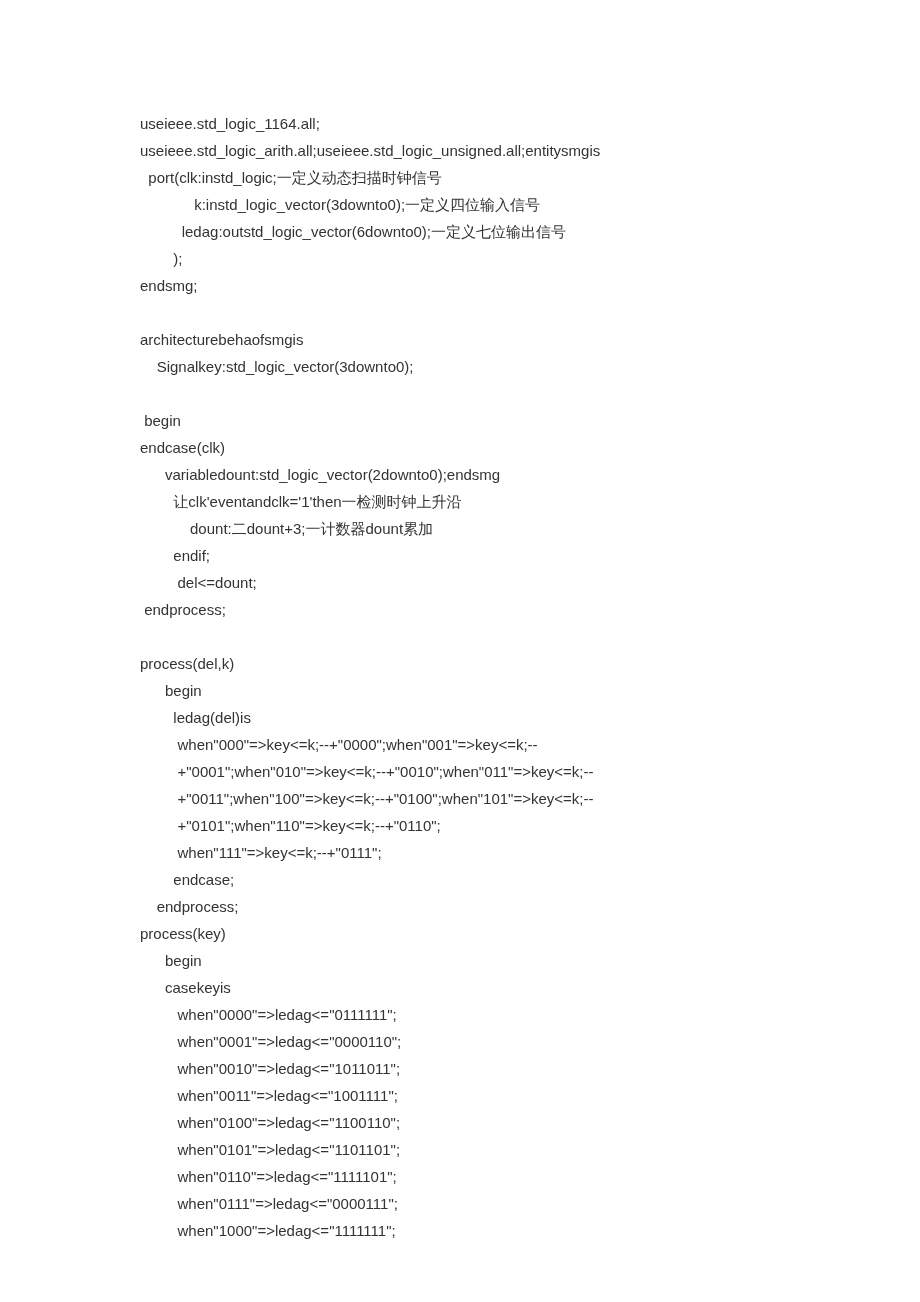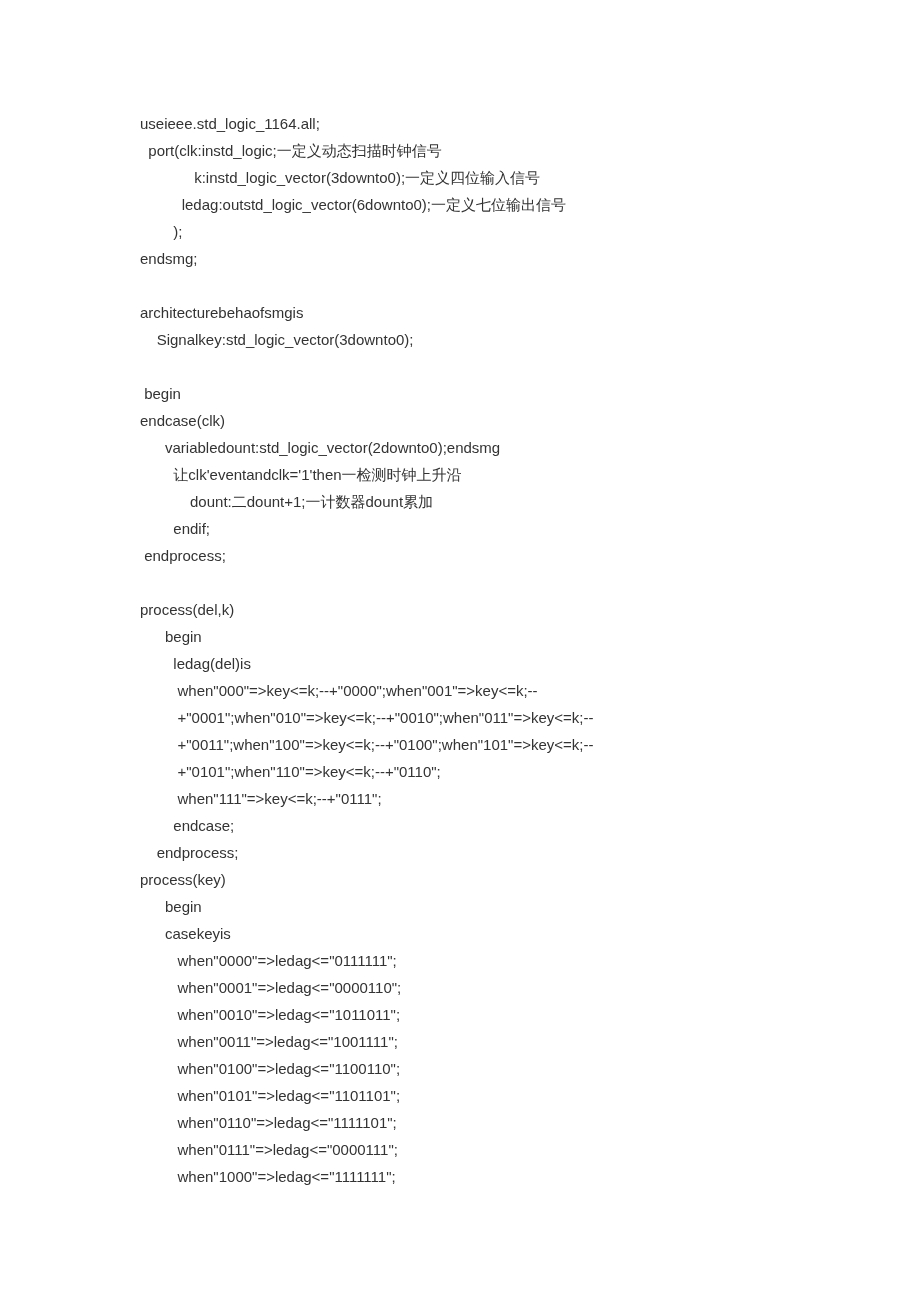--- a/index.html
+++ b/index.html
@@ -19,35 +19,37 @@
     white-space: pre;
     font-family: Liberation Sans, sans-serif;
   }
 </style>
 </head>
 <body>
 
 <div class="page">
   <div id="code-container">
       <div class="line">useieee.std_logic_1164.all;</div>
+      <div class="line">useieee.std_logic_arith.all;useieee.std_logic_unsigned.all;entitysmgis</div>
       <div class="line">  port(clk:instd_logic;一定义动态扫描时钟信号</div>
       <div class="line">             k:instd_logic_vector(3downto0);一定义四位输入信号</div>
       <div class="line">          ledag:outstd_logic_vector(6downto0);一定义七位输出信号</div>
       <div class="line">        );</div>
       <div class="line">endsmg;</div>
       <div class="line">&nbsp;</div>
       <div class="line">architecturebehaofsmgis</div>
       <div class="line">    Signalkey:std_logic_vector(3downto0);</div>
       <div class="line">&nbsp;</div>
       <div class="line"> begin</div>
       <div class="line">endcase(clk)</div>
       <div class="line">      variabledount:std_logic_vector(2downto0);endsmg</div>
       <div class="line">        让clk'eventandclk='1'then一检测时钟上升沿</div>
-      <div class="line">            dount:二dount+1;一计数器dount累加</div>
+      <div class="line">            dount:二dount+3;一计数器dount累加</div>
       <div class="line">        endif;</div>
+      <div class="line">         del&lt;=dount;</div>
       <div class="line"> endprocess;</div>
       <div class="line">&nbsp;</div>
       <div class="line">process(del,k)</div>
       <div class="line">      begin</div>
       <div class="line">        ledag(del)is</div>
       <div class="line">         when"000"=&gt;key&lt;=k;--+"0000";when"001"=&gt;key&lt;=k;--</div>
       <div class="line">         +"0001";when"010"=&gt;key&lt;=k;--+"0010";when"011"=&gt;key&lt;=k;--</div>
       <div class="line">         +"0011";when"100"=&gt;key&lt;=k;--+"0100";when"101"=&gt;key&lt;=k;--</div>
       <div class="line">         +"0101";when"110"=&gt;key&lt;=k;--+"0110";</div>
       <div class="line">         when"111"=&gt;key&lt;=k;--+"0111";</div>

